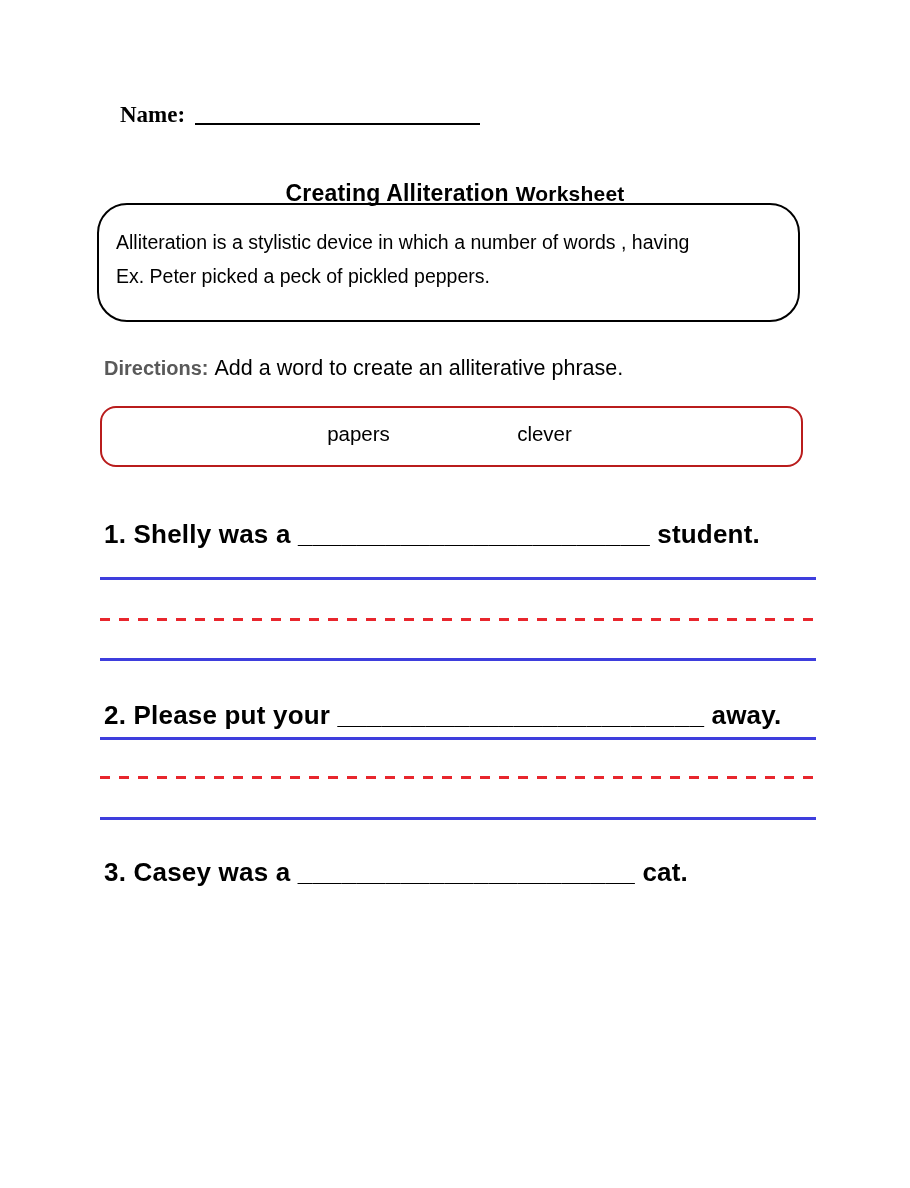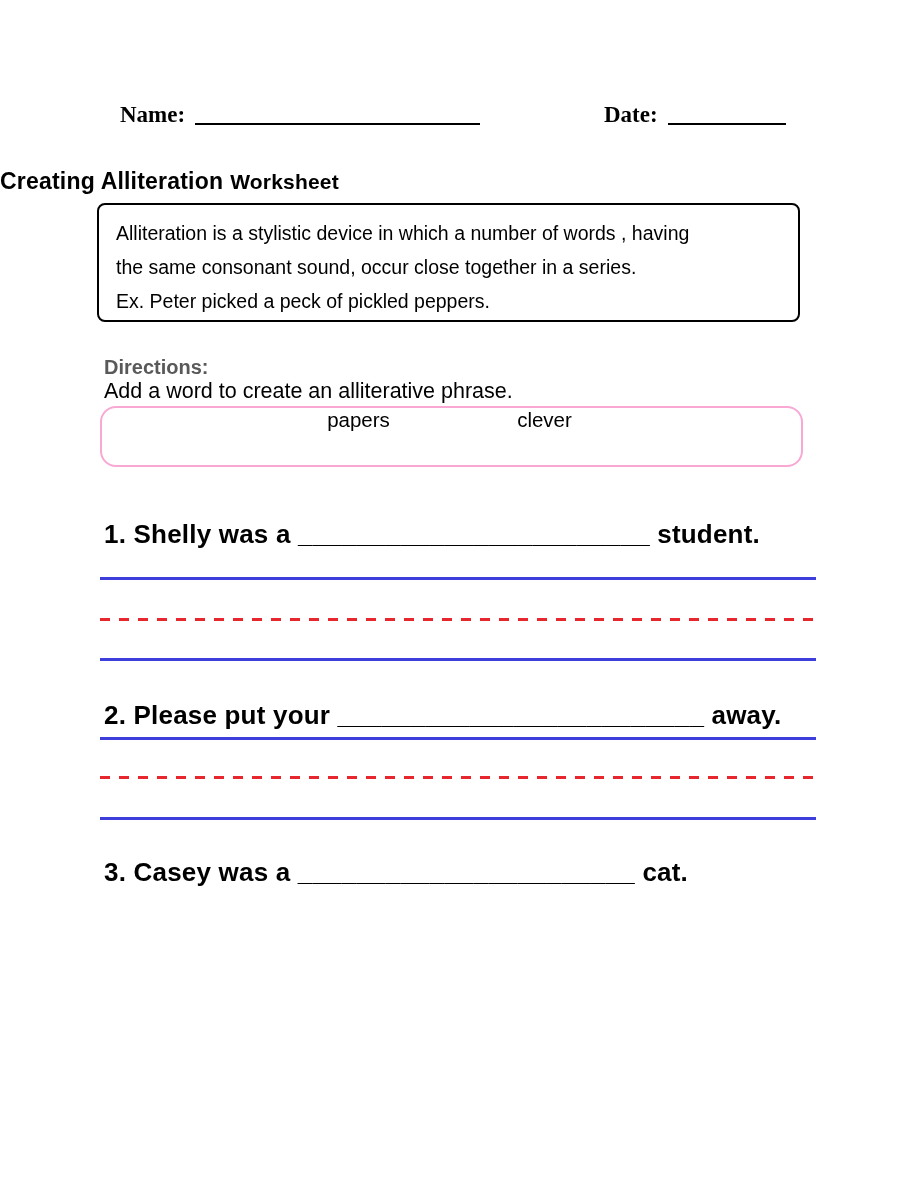--- a/index.html
+++ b/index.html
@@ -36,78 +36,79 @@
     height: 1px;
   }
   .name-row { left: 120px; top: 101px; }
   .name-row .rule-black { width: 285px; }
   .date-row { left: 604px; top: 101px; }
   .date-row .rule-black { width: 118px; }
 
   
   .title {
     position: absolute;
-    top: 168px;
+    top: 180px;
     left: 0;
     width: 910px;
+    text-align: center;
     font-size: 23px;
     font-weight: 700;
     letter-spacing: 0.2px;
   }
   .title .title-sub {
     font-size: 21px;
     margin-left: 7px;
   }
 
   
   .def-box {
     position: absolute;
     left: 97px;
     top: 203px;
     width: 703px;
     height: 119px;
     box-sizing: border-box;
     border: 2px solid #000000;
-    border-radius: 8px;
-    padding: 11px 14px 0 17px;
+    border-radius: 30px;
+    padding: 20px 14px 0 17px;
     font-size: 19.5px;
     line-height: 34px;
   }
   .def-line { white-space: nowrap; }
 
   
   .directions-row {
     position: absolute;
     left: 104px;
     top: 356px;
     display: flex;
     align-items: baseline;
-    flex-direction: column;
   }
   .directions-label {
     color: #595959;
     font-size: 20px;
     font-weight: 600;
   }
   .directions-text {
     font-size: 21.5px;
+    margin-left: 6px;
   }
 
   
   .bank-box {
     position: absolute;
     left: 100px;
     top: 406px;
     width: 703px;
     height: 61px;
     box-sizing: border-box;
-    border: 2px solid #f9a8d4;
+    border: 2px solid #b91c1c;
     border-radius: 16px;
     display: flex;
-    align-items: flex-start;
+    align-items: center;
     justify-content: center;
   }
   .bank-word {
     width: 186px;
     text-align: center;
     font-size: 20.5px;
     margin-bottom: 6px;
   }
 
   
@@ -156,32 +157,27 @@
 </style>
 </head>
 <body>
 
 <div class="page">
 
   <div class="fill-row name-row">
     <span class="fill-label">Name:</span>
     <span class="rule-black"></span>
   </div>
-  <div class="fill-row date-row">
-    <span class="fill-label">Date:</span>
-    <span class="rule-black"></span>
-  </div>
 
   <div class="title">
     <span class="title-main">Creating Alliteration</span><span class="title-sub">Worksheet</span>
   </div>
 
   <div class="def-box">
     <div class="def-line">Alliteration is a stylistic device in which a number of words , having</div>
-    <div class="def-line">the same consonant sound, occur close together in a series.</div>
     <div class="def-line">Ex. Peter picked a peck of pickled peppers.</div>
   </div>
 
   <div class="directions-row">
     <span class="directions-label">Directions:</span>
     <span class="directions-text">Add a word to create an alliterative phrase.</span>
   </div>
 
   <div class="bank-box">
     <span class="bank-word">papers</span>

